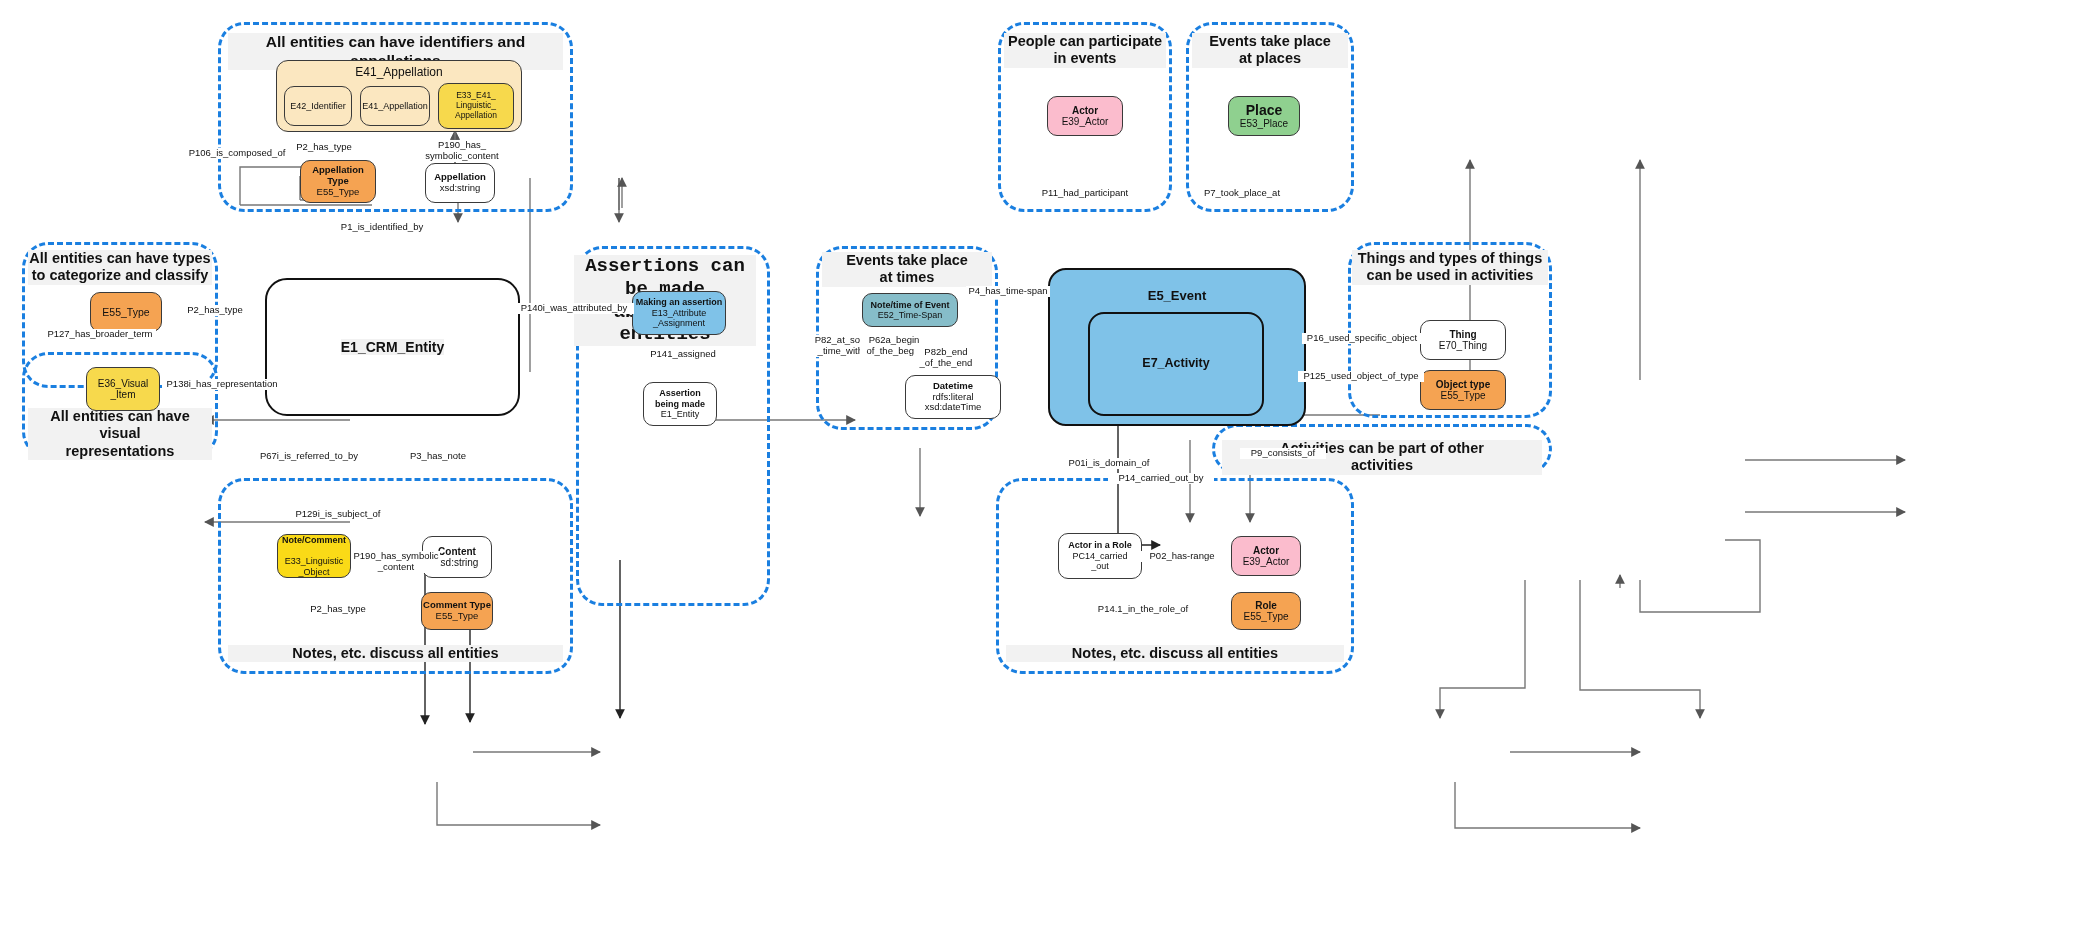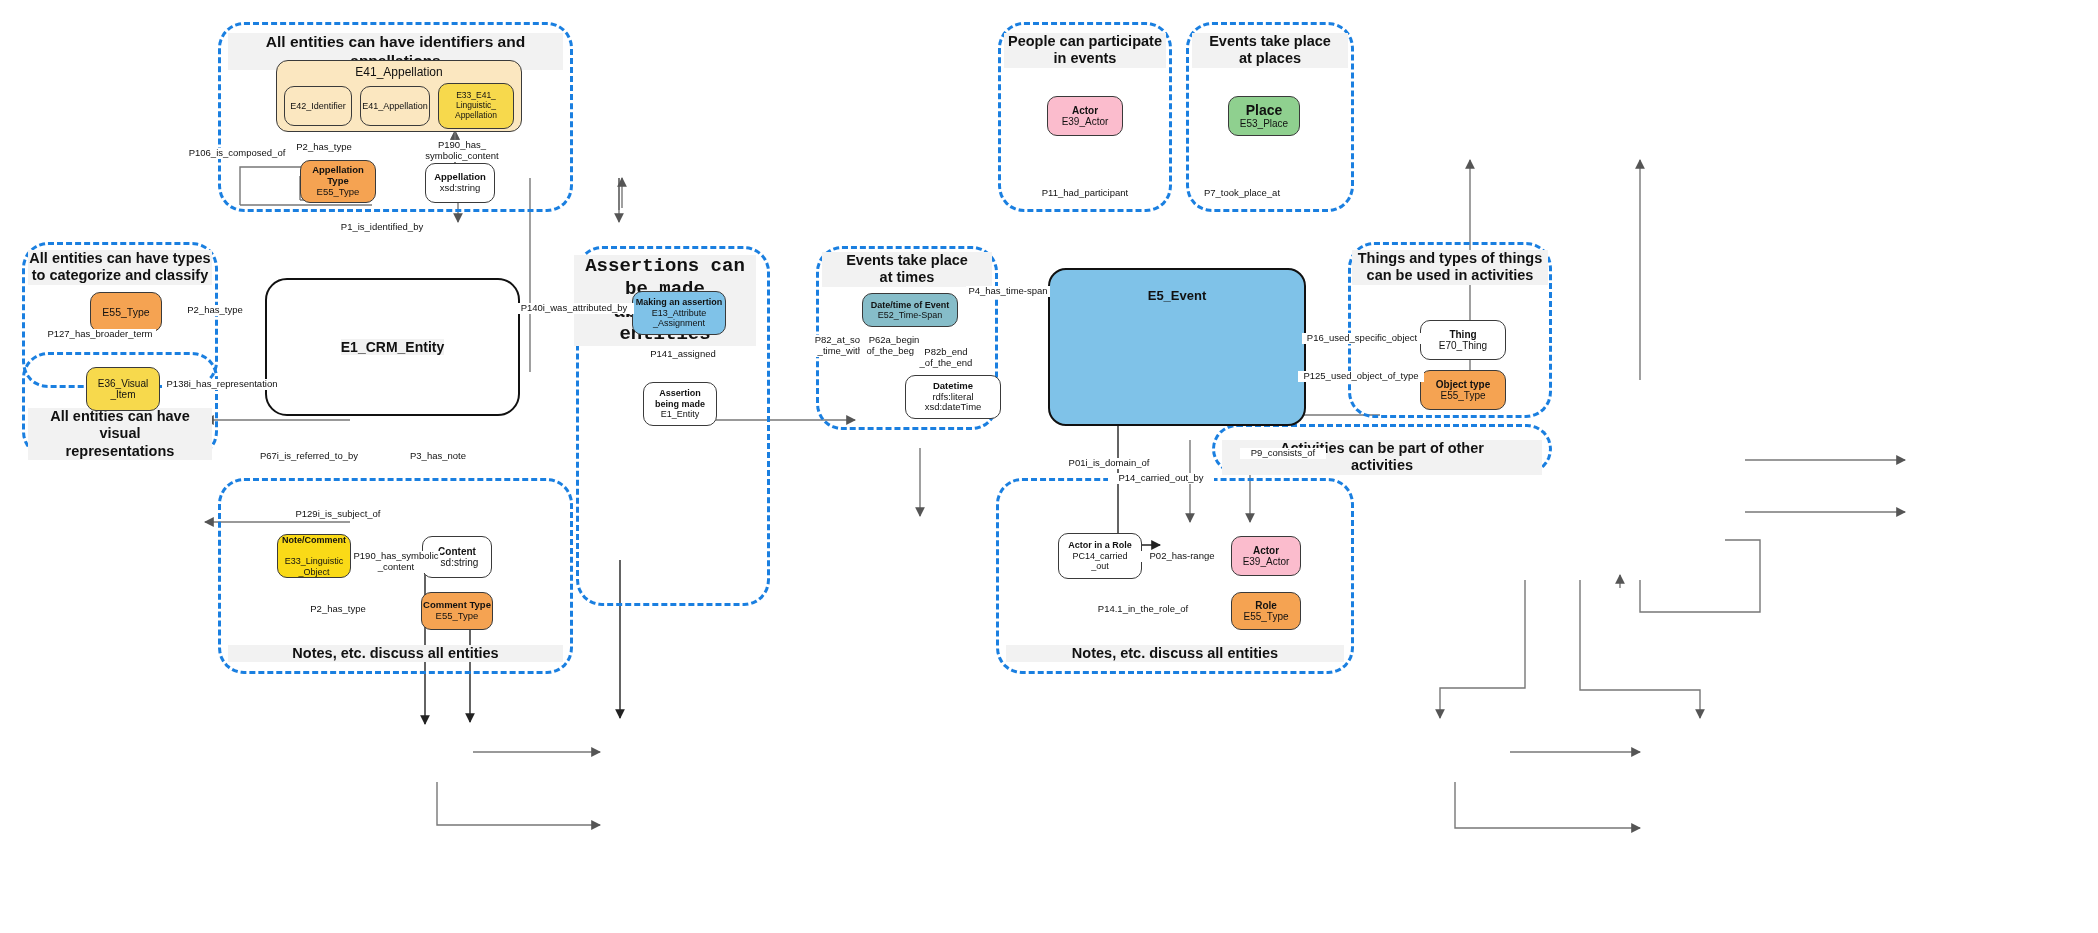--- a/index.html
+++ b/index.html
@@ -207,40 +207,43 @@
   <div class="box plain" style="left:422px;top:536px;width:70px;height:42px;">
     <span class="t1" style="font-size:10px;">Content</span>
     <span class="t2" style="font-size:10px;">xsd:string</span>
   </div>
   <div class="box orange" style="left:421px;top:592px;width:72px;height:38px;">
     <span class="t1" style="font-size:9.5px;">Comment Type</span>
     <span class="t2" style="font-size:9.5px;">E55_Type</span>
   </div>
 
   <div class="box teal" style="left:862px;top:293px;width:96px;height:34px;">
-    <span class="t1" style="font-size:9px;">Date/time of Event</span>
+    <span class="t1" style="font-size:9px;">Note/time of Event</span>
     <span class="t2" style="font-size:9px;">E52_Time-Span</span>
   </div>
   <div class="box plain" style="left:861px;top:375px;width:96px;height:44px;margin-left:44px;">
     <span class="t1" style="font-size:9.5px;">Datetime</span>
     <span class="t2" style="font-size:9.5px;white-space:pre-line;">rdfs:literal
 xsd:dateTime</span>
   </div>
 
   <div class="box pink" style="left:1047px;top:96px;width:76px;height:40px;">
     <span class="t1" style="font-size:10px;">Actor</span>
     <span class="t2" style="font-size:10px;">E39_Actor</span>
   </div>
   <div class="box green" style="left:1228px;top:96px;width:72px;height:40px;">
     <span class="t1" style="font-size:14px;">Place</span>
     <span class="t2" style="font-size:10px;">E53_Place</span>
   </div>
 
   <div class="eventbox" style="left:1048px;top:268px;width:258px;height:158px;">
     <div class="eventlbl" style="top:18px;font-size:13px;">E5_Event</div>
+  </div>
+  <div class="eventbox" style="left:1088px;top:312px;width:176px;height:104px;border-radius:16px;">
+    <div class="eventlbl" style="top:42px;font-size:12.5px;">E7_Activity</div>
   </div>
 
   <div class="box plain" style="left:1420px;top:320px;width:86px;height:40px;">
     <span class="t1" style="font-size:10px;">Thing</span>
     <span class="t2" style="font-size:10px;">E70_Thing</span>
   </div>
   <div class="box orange" style="left:1420px;top:370px;width:86px;height:40px;">
     <span class="t1" style="font-size:10px;">Object type</span>
     <span class="t2" style="font-size:10px;">E55_Type</span>
   </div>

